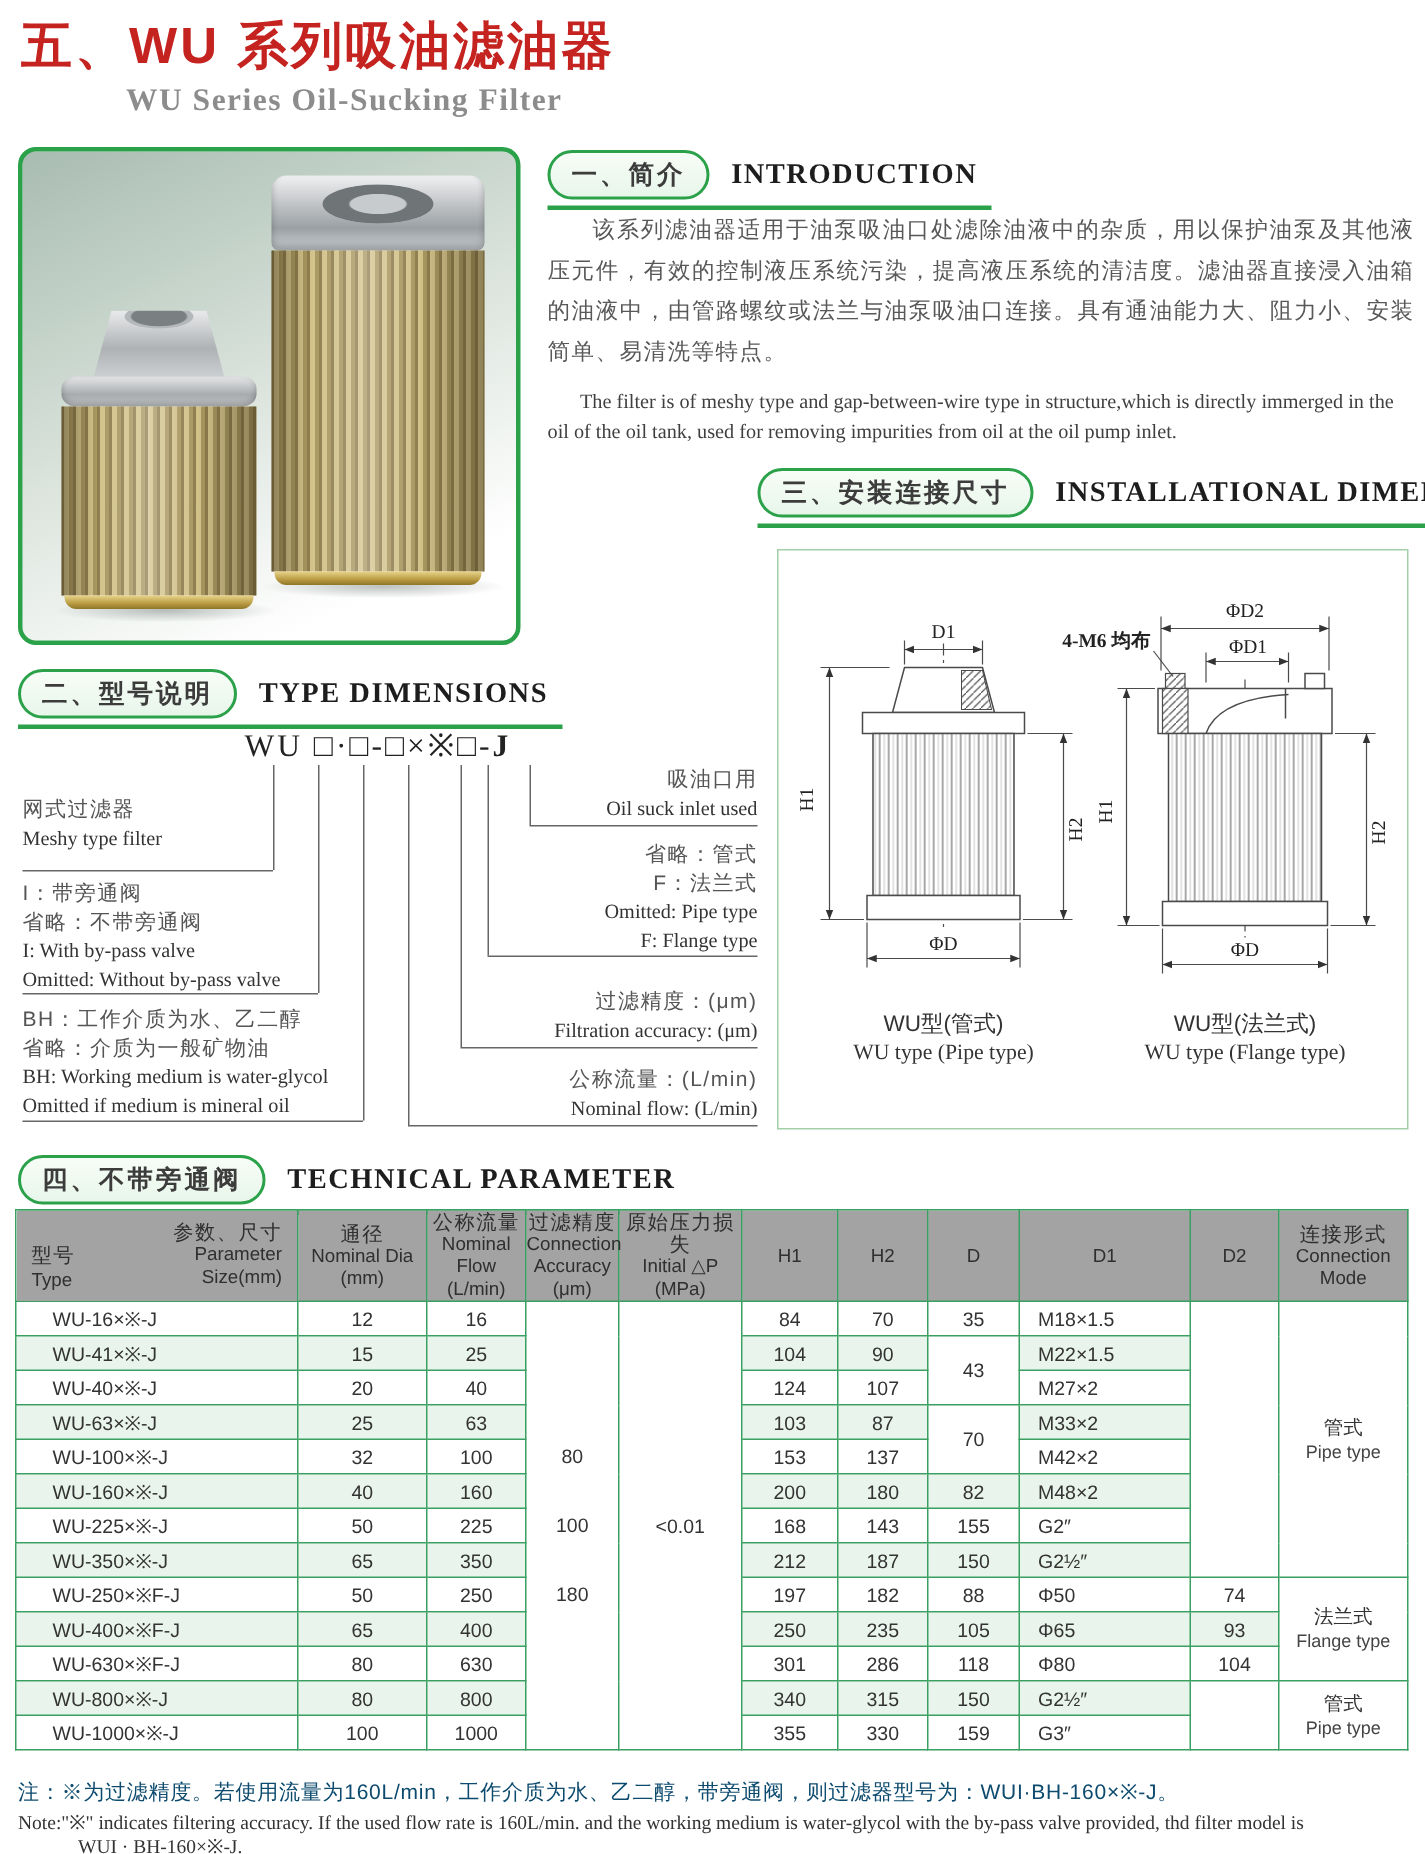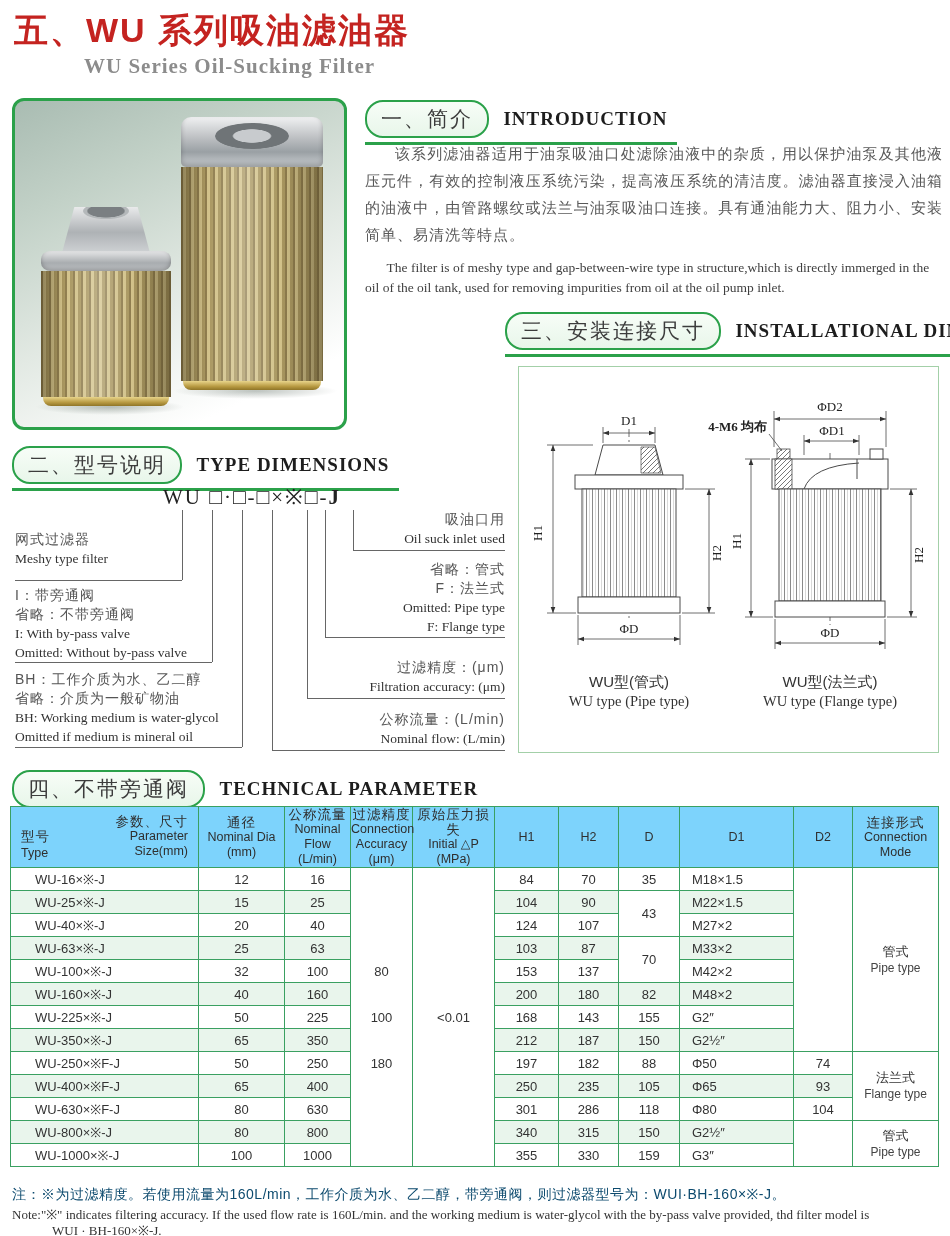--- a/index.html
+++ b/index.html
@@ -5,21 +5,21 @@
   * { margin:0; padding:0; box-sizing:border-box; }
   html,body { background:#ffffff; }
   body { width:950px; height:1236px; position:relative; font-family:"Liberation Sans", sans-serif; color:#444; overflow:hidden; }
 
   
   .page-title { position:absolute; left:14px; top:8px; font-size:34px; font-weight:bold; color:#c42320; letter-spacing:2px; }
   .page-subtitle { position:absolute; left:84px; top:54px; font-size:21px; font-weight:bold; color:#8c8c8c; font-family:"Liberation Serif", serif; letter-spacing:1px; }
 
   
   .sec-head { position:absolute; border-bottom:3px solid #2ba14a; padding:0 10px 4px 0; white-space:nowrap; }
-  .pill { display:inline-block; border:2px solid #2ba14a; border-radius:18px; background:linear-gradient(180deg,#f7fdf7,#e8f6ea); padding:3px 14px; font-size:21px; font-weight:normal; color:#3c3c3c; letter-spacing:2px; vertical-align:middle; }
+  .pill { display:inline-block; border:2px solid #2ba14a; border-radius:18px; background:linear-gradient(180deg,#f7fdf7,#e8f6ea); padding:3px 14px; font-size:17px; font-weight:bold; color:#3c3c3c; letter-spacing:2px; vertical-align:middle; }
   .sec-en { display:inline-block; margin-left:10px; font-family:"Liberation Serif", serif; font-size:19px; font-weight:bold; color:#1d1d1d; letter-spacing:1px; vertical-align:middle; }
 
   
   .photo { position:absolute; left:12px; top:98px; width:335px; height:332px; border:3px solid #2ba14a; border-radius:12px; overflow:hidden;
            background:linear-gradient(155deg,#a9bcb2 0%,#c2d1c7 25%,#e2e9e3 55%,#ffffff 85%); }
   .shadow { position:absolute; height:16px; border-radius:50%; background:radial-gradient(ellipse at center, rgba(90,105,95,.4), rgba(90,105,95,0) 70%); }
   .filter { position:absolute; }
   .f-body { position:absolute; left:0; right:0;
             background:repeating-linear-gradient(90deg,#8f7d4e 0 2px,#d2c28a 2px 5px,#a99760 5px 8px); }
   .f-body::after { content:""; position:absolute; inset:0;
@@ -57,21 +57,21 @@
   .code b { font-weight:bold; }
   .vline { position:absolute; width:1px; background:#666; }
   .hline { position:absolute; height:1px; background:#666; }
   .tlabel { position:absolute; color:#555; line-height:19px; letter-spacing:1px; }
   .tlabel .en { font-family:"Liberation Serif", serif; color:#333; letter-spacing:0; font-size:13.5px; }
   .tlabel.right { text-align:right; }
 
   
   .param-table { position:absolute; left:10px; top:806px; border-collapse:collapse; table-layout:fixed; width:928px; }
   .param-table td, .param-table th { border:1px solid #3aa061; font-size:13px; color:#333; text-align:center; vertical-align:middle; font-weight:normal; padding:0; }
-  .param-table thead th { background:#7dd3fc; height:60px; font-size:12.5px; line-height:15px; color:#2f2f2f; }
+  .param-table thead th { background:#a3a3a3; height:60px; font-size:12.5px; line-height:15px; color:#2f2f2f; }
   .param-table thead .zh { font-size:13.5px; letter-spacing:1px; }
   .param-table tbody td { height:23px; background:#fff; }
   .param-table tbody tr:nth-child(even) td { background:#e9f5ec; }
   .param-table tbody td.merged { background:#fff !important; }
   .param-table td.model { text-align:left; padding-left:24px; }
   .param-table td.d1 { text-align:left; padding-left:12px; }
   .diag { position:relative; background-image:linear-gradient(to bottom right, rgba(0,0,0,0) calc(50% - 0.8px), #3aa061 calc(50% - 0.8px), #3aa061 calc(50% + 0.8px), rgba(0,0,0,0) calc(50% + 0.8px)); }
   .diag .tr-txt { position:absolute; top:7px; right:10px; text-align:right; line-height:15px; }
   .diag .bl-txt { position:absolute; bottom:6px; left:10px; text-align:left; line-height:16px; }
   td.acc { position:relative; }
@@ -359,21 +359,21 @@
         <td>70</td>
         <td>35</td>
         <td class="d1">M18×1.5</td>
         <td rowspan="8" class="merged"></td>
         <td rowspan="8" class="merged conn">
           <div>管式</div>
           <div class="conn-en">Pipe type</div>
         </td>
       </tr>
       <tr>
-        <td class="model">WU-25×※-J</td>
+        <td class="model">WU-41×※-J</td>
         <td>15</td>
         <td>25</td>
         <td>104</td>
         <td>90</td>
         <td rowspan="2" class="merged">43</td>
         <td class="d1">M22×1.5</td>
       </tr>
       <tr>
         <td class="model">WU-40×※-J</td>
         <td>20</td>

